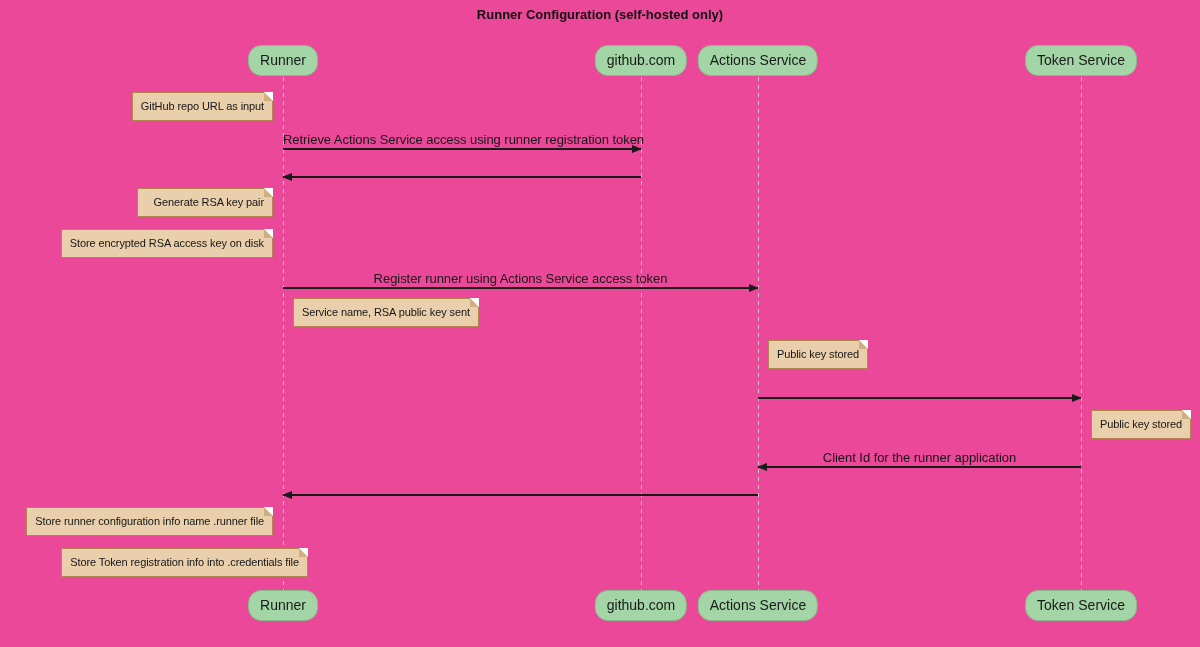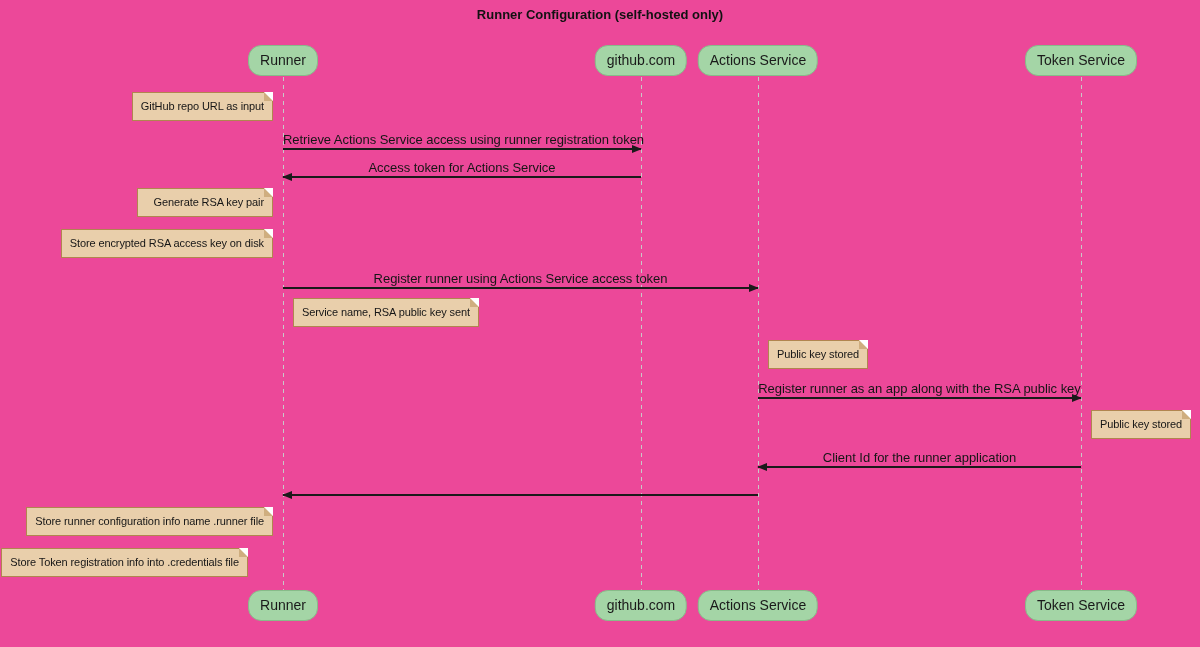--- a/index.html
+++ b/index.html
@@ -71,45 +71,43 @@
       <div class="actor" style="left: 758px; top: 45px;">Actions Service</div>
       <div class="actor" style="left: 758px; top: 590px;">Actions Service</div>
       <div class="actor" style="left: 1081px; top: 45px;">Token Service</div>
       <div class="actor" style="left: 1081px; top: 590px;">Token Service</div>
       <div class="message" style="left: 283px; top: 131.5px; width: 358px; height: 18px;">
         <div class="msg-label">Retrieve Actions Service access using runner registration token</div>
         <div class="msg-line"></div>
         <div class="arrowhead right"></div>
       </div>
       <div class="message" style="left: 283px; top: 159.5px; width: 358px; height: 18px;">
-        <div class="msg-label">Access token for Actions Service</div>
         <div class="msg-line"></div>
         <div class="arrowhead left"></div>
       </div>
       <div class="message" style="left: 283px; top: 270.5px; width: 475px; height: 18px;">
         <div class="msg-label">Register runner using Actions Service access token</div>
         <div class="msg-line"></div>
         <div class="arrowhead right"></div>
       </div>
       <div class="message" style="left: 758px; top: 380.5px; width: 323px; height: 18px;">
-        <div class="msg-label">Register runner as an app along with the RSA public key</div>
         <div class="msg-line"></div>
         <div class="arrowhead right"></div>
       </div>
       <div class="message" style="left: 758px; top: 449.5px; width: 323px; height: 18px;">
         <div class="msg-label">Client Id for the runner application</div>
         <div class="msg-line"></div>
         <div class="arrowhead left"></div>
       </div>
       <div class="message" style="left: 283px; top: 477.5px; width: 475px; height: 18px;">
         <div class="msg-line"></div>
         <div class="arrowhead left"></div>
       </div>
       <div class="note" style="top: 92px; right: 927px; margin-left: 44px;"><span>GitHub repo URL as input</span></div>
       <div class="note" style="top: 188px; right: 927px; padding-left: 16px;"><span>Generate RSA key pair</span></div>
       <div class="note" style="top: 229px; right: 927px;"><span>Store encrypted RSA access key on disk</span></div>
       <div class="note" style="top: 298px; left: 293px;"><span>Service name, RSA public key sent</span></div>
       <div class="note" style="top: 340px; left: 768px;"><span>Public key stored</span></div>
       <div class="note" style="top: 410px; left: 1091px;"><span>Public key stored</span></div>
       <div class="note" style="top: 507px; right: 927px;"><span>Store runner configuration info name .runner file</span></div>
-      <div class="note" style="top: 548px; right: 952px;"><span>Store Token registration info into .credentials file</span></div>
+      <div class="note" style="top: 548px; right: 892px;"><span>Store Token registration info into .credentials file</span></div>
     </div>
 </div>
 
 </body></html>

